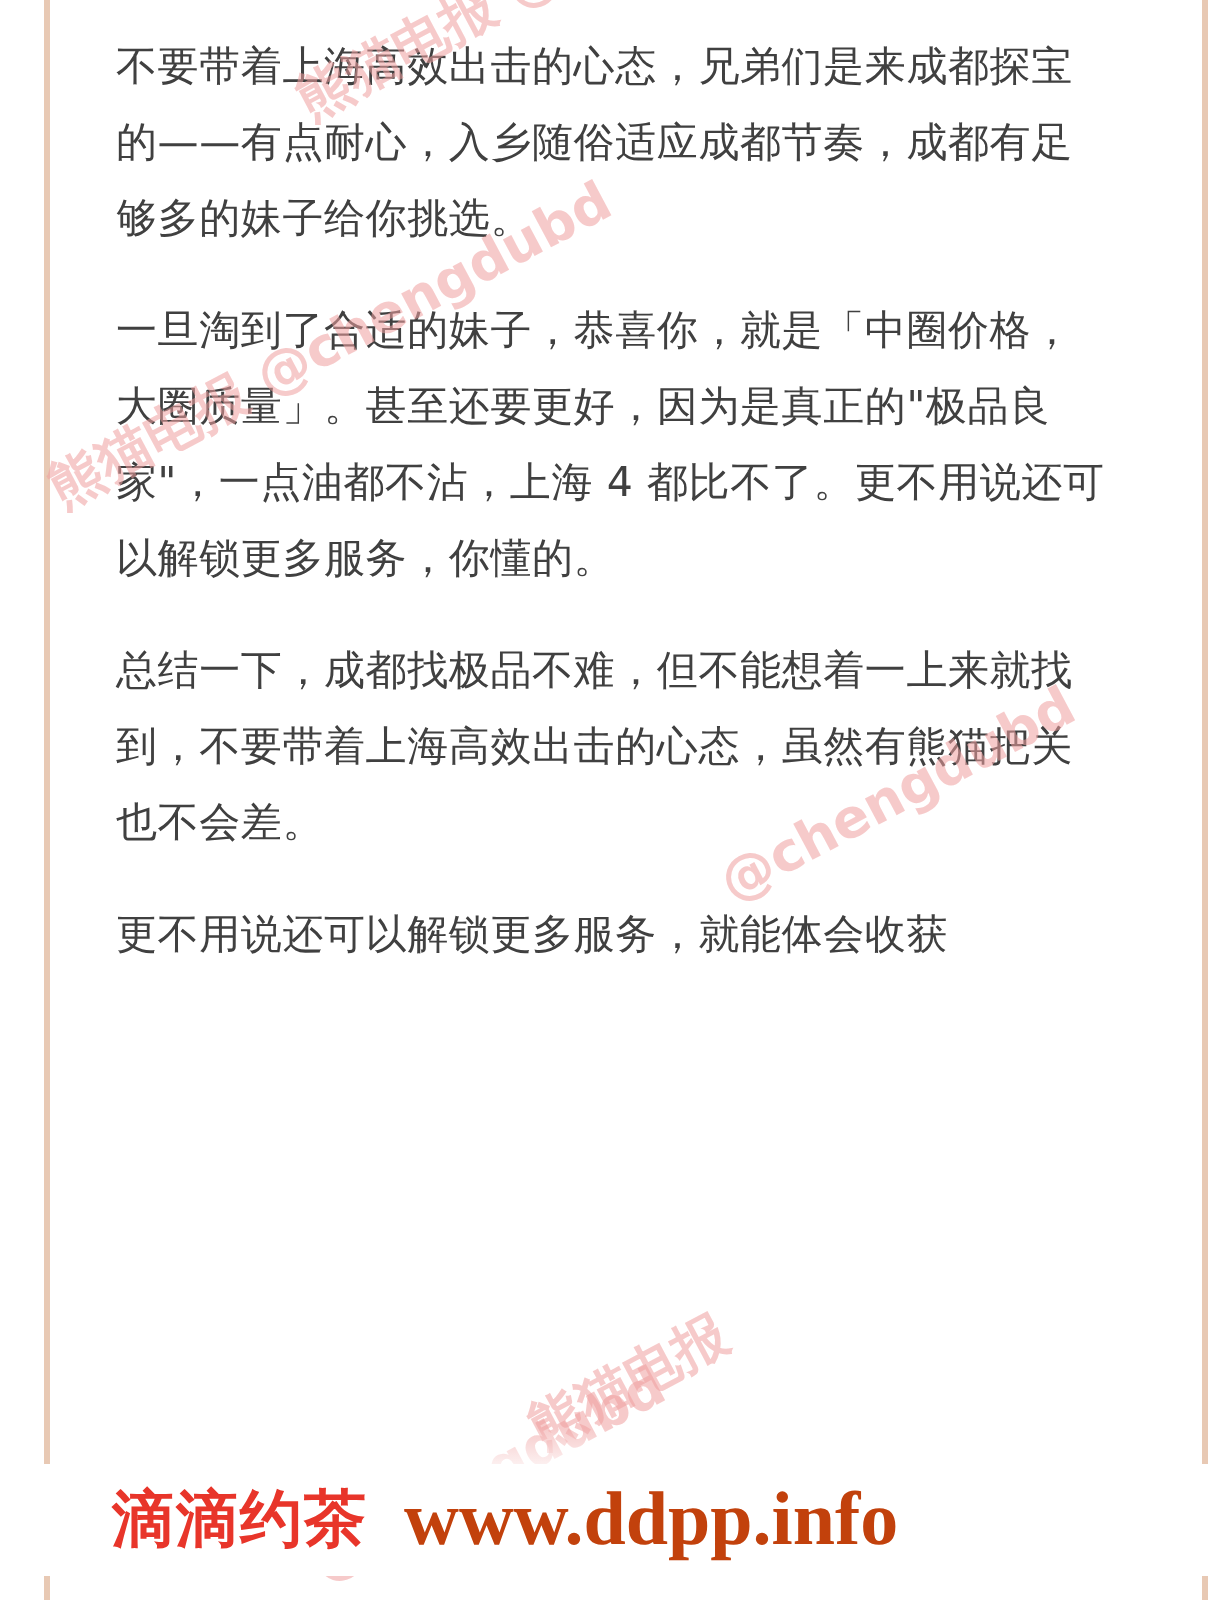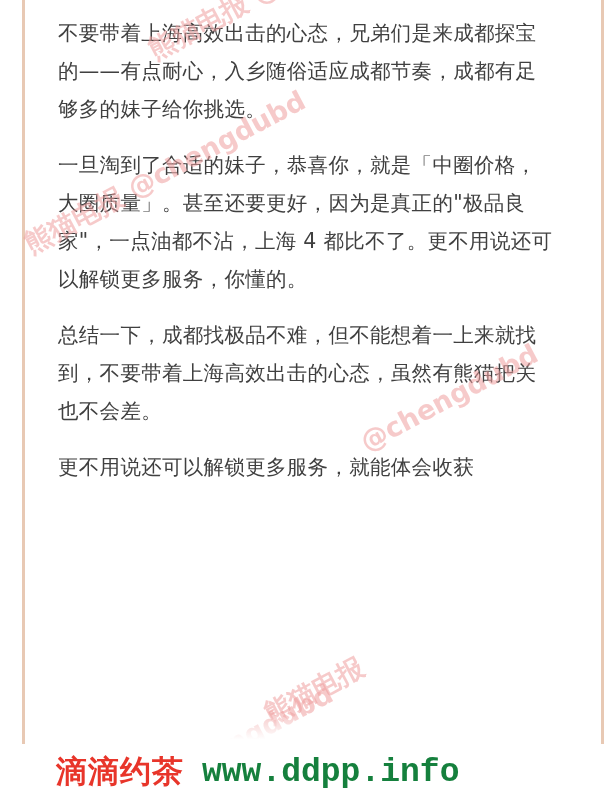--- a/index.html
+++ b/index.html
@@ -86,44 +86,44 @@
   }
   .wm-5 {
     left: 150px;
     top: 770px;
     transform: rotate(-28deg);
   }
   
   .banner {
     position: absolute;
     left: 0;
-    bottom: 0;
+    bottom: 12px;
     width: 610px;
     height: 56px;
     background: #ffffff;
     display: flex;
     align-items: center;
     padding-left: 56px;
     box-sizing: border-box;
   }
   .banner-text {
     color: #e8352a;
     font-size: 31px;
     font-weight: bold;
     letter-spacing: 1px;
     white-space: nowrap;
     font-family: "DejaVu Sans", "Liberation Sans", sans-serif;
   }
   .banner-url {
-    color: #15803d;
-    font-size: 33px;
+    color: #c2410c;
+    font-size: 38px;
     font-weight: bold;
     margin-left: 18px;
     white-space: nowrap;
-    font-family: Liberation Mono, monospace;
+    font-family: Liberation Serif, serif;
   }
   .fade-last {
     position: absolute;
     left: 26px;
     right: 10px;
     bottom: 56px;
     height: 30px;
     background: linear-gradient(to bottom, rgba(255,255,255,0) 0%, #ffffff 85%);
   }
 </style>

